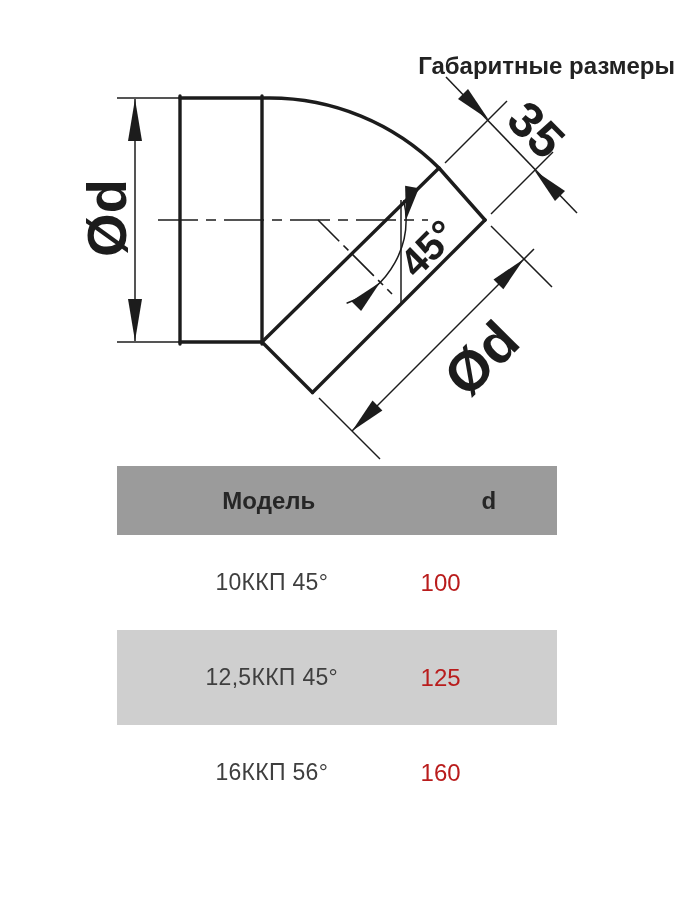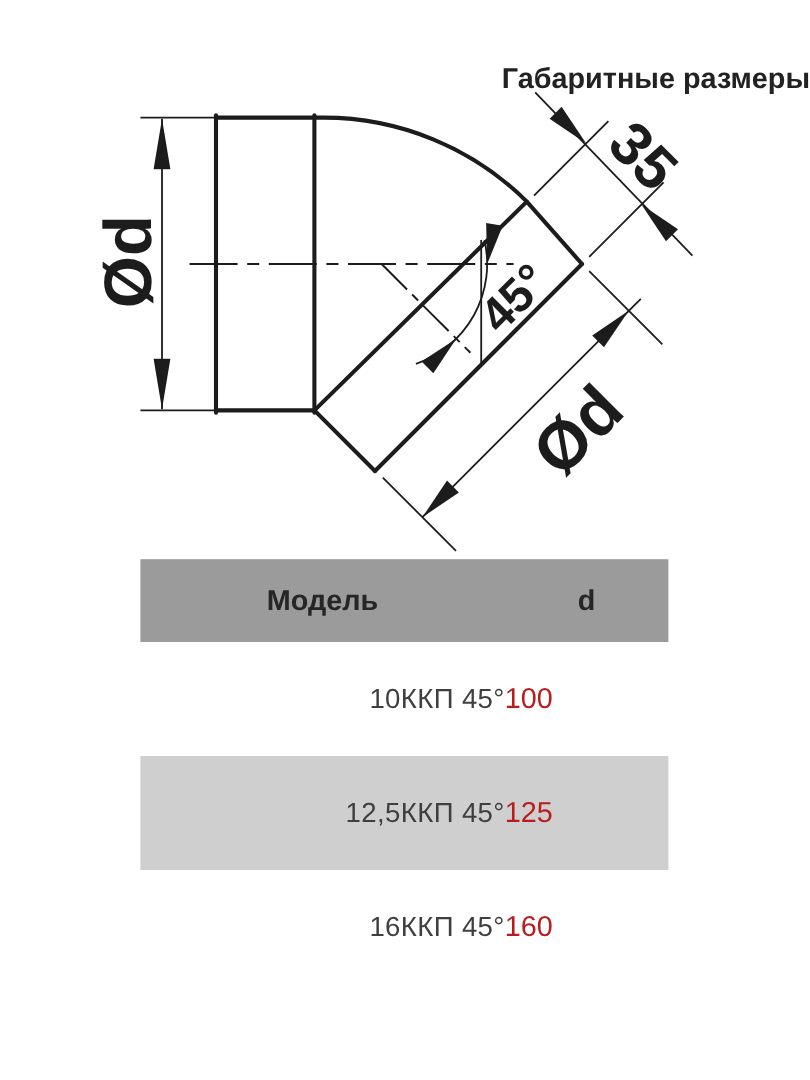--- a/index.html
+++ b/index.html
@@ -24,21 +24,21 @@
 
   .spec-table{
     position:absolute;left:117px;top:466px;width:440px;
   }
   .t-row{display:flex;align-items:center;}
   .t-head{height:69px;background:#9b9b9b;}
   .t-head .c-model{flex:0 0 69%;text-align:center;font-size:24px;font-weight:bold;color:#262626;}
   .t-head .c-d{flex:1;text-align:center;font-size:24px;font-weight:bold;color:#262626;}
   .t-body-row{height:95px;}
   .t-body-row.alt{background:#cfcfcf;}
-  .t-body-row .c-model{flex:0 0 69%;text-align:right;padding-left:6px;box-sizing:border-box;
+  .t-body-row .c-model{flex:0 0 69%;text-align:center;padding-left:6px;box-sizing:border-box;
     font-size:23px;font-weight:normal;color:#3f3f3f;letter-spacing:.3px;}
   .t-body-row .c-d{flex:1;font-size:24px;font-weight:normal;color:#b91c1c;}
 </style>
 </head>
 <body>
 
 <div class="page-title">Габаритные размеры</div>
 
 <svg class="drawing" width="675" height="470" viewBox="0 0 675 470">
 
@@ -100,16 +100,16 @@
   </div>
   <div class="t-row t-body-row">
     <div class="c-model">10ККП 45°</div>
     <div class="c-d">100</div>
   </div>
   <div class="t-row t-body-row alt">
     <div class="c-model">12,5ККП 45°</div>
     <div class="c-d">125</div>
   </div>
   <div class="t-row t-body-row">
-    <div class="c-model">16ККП 45°</div>
+    <div class="c-model">16ККП 56°</div>
     <div class="c-d">160</div>
   </div>
 </div>
 
 </body></html>

